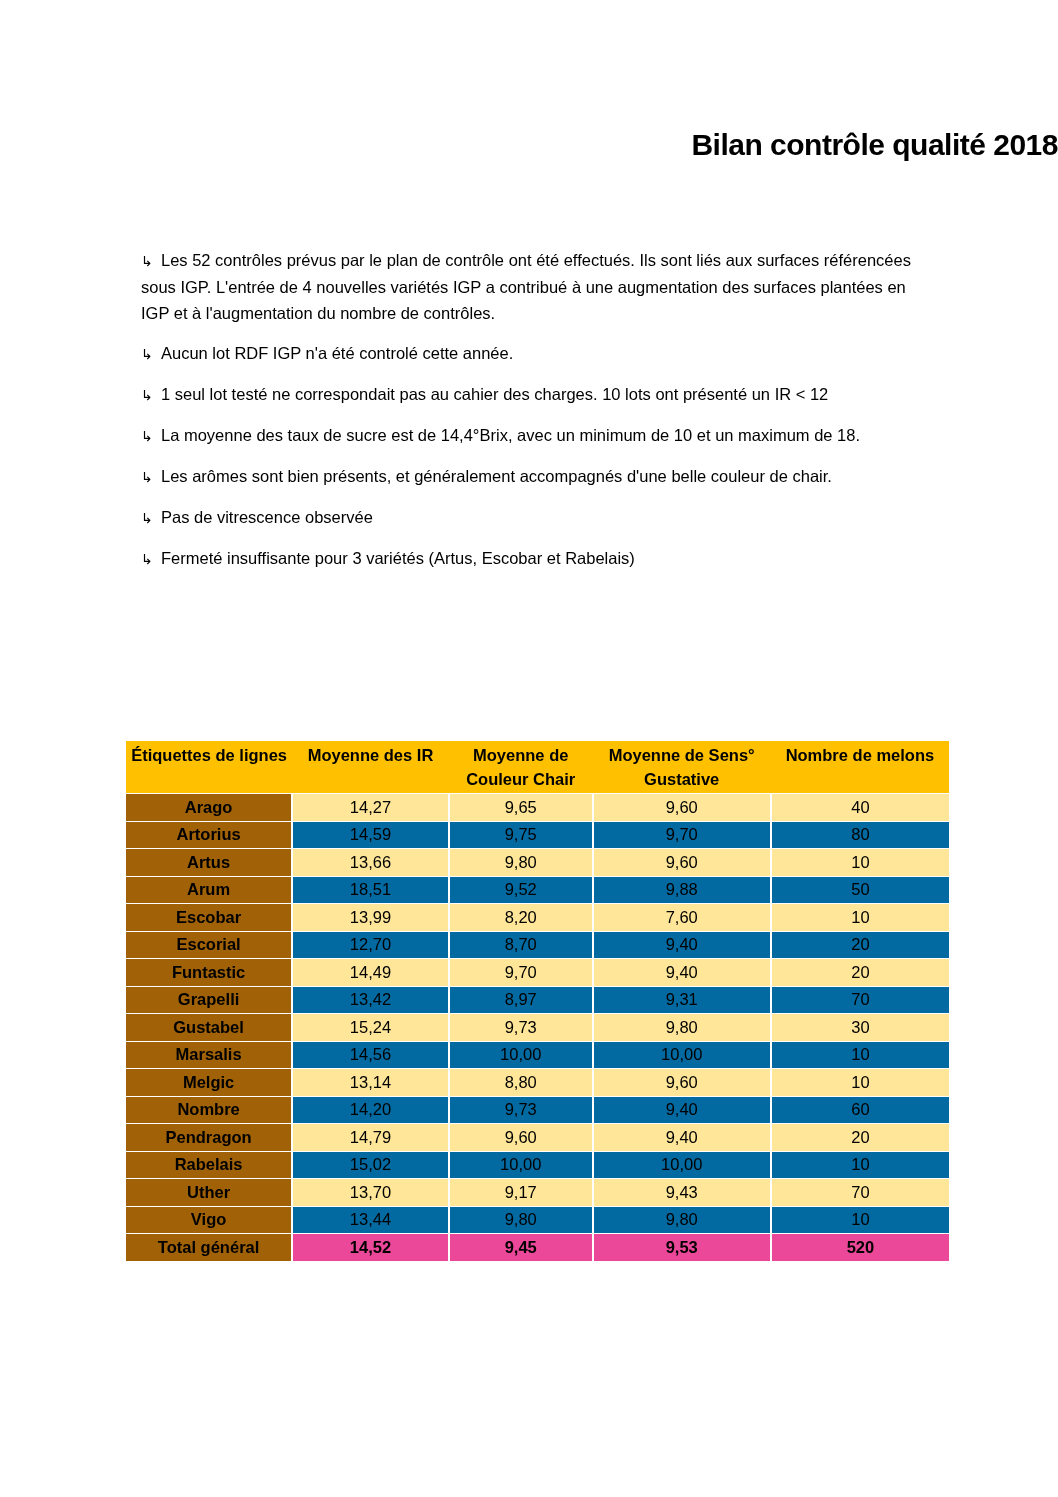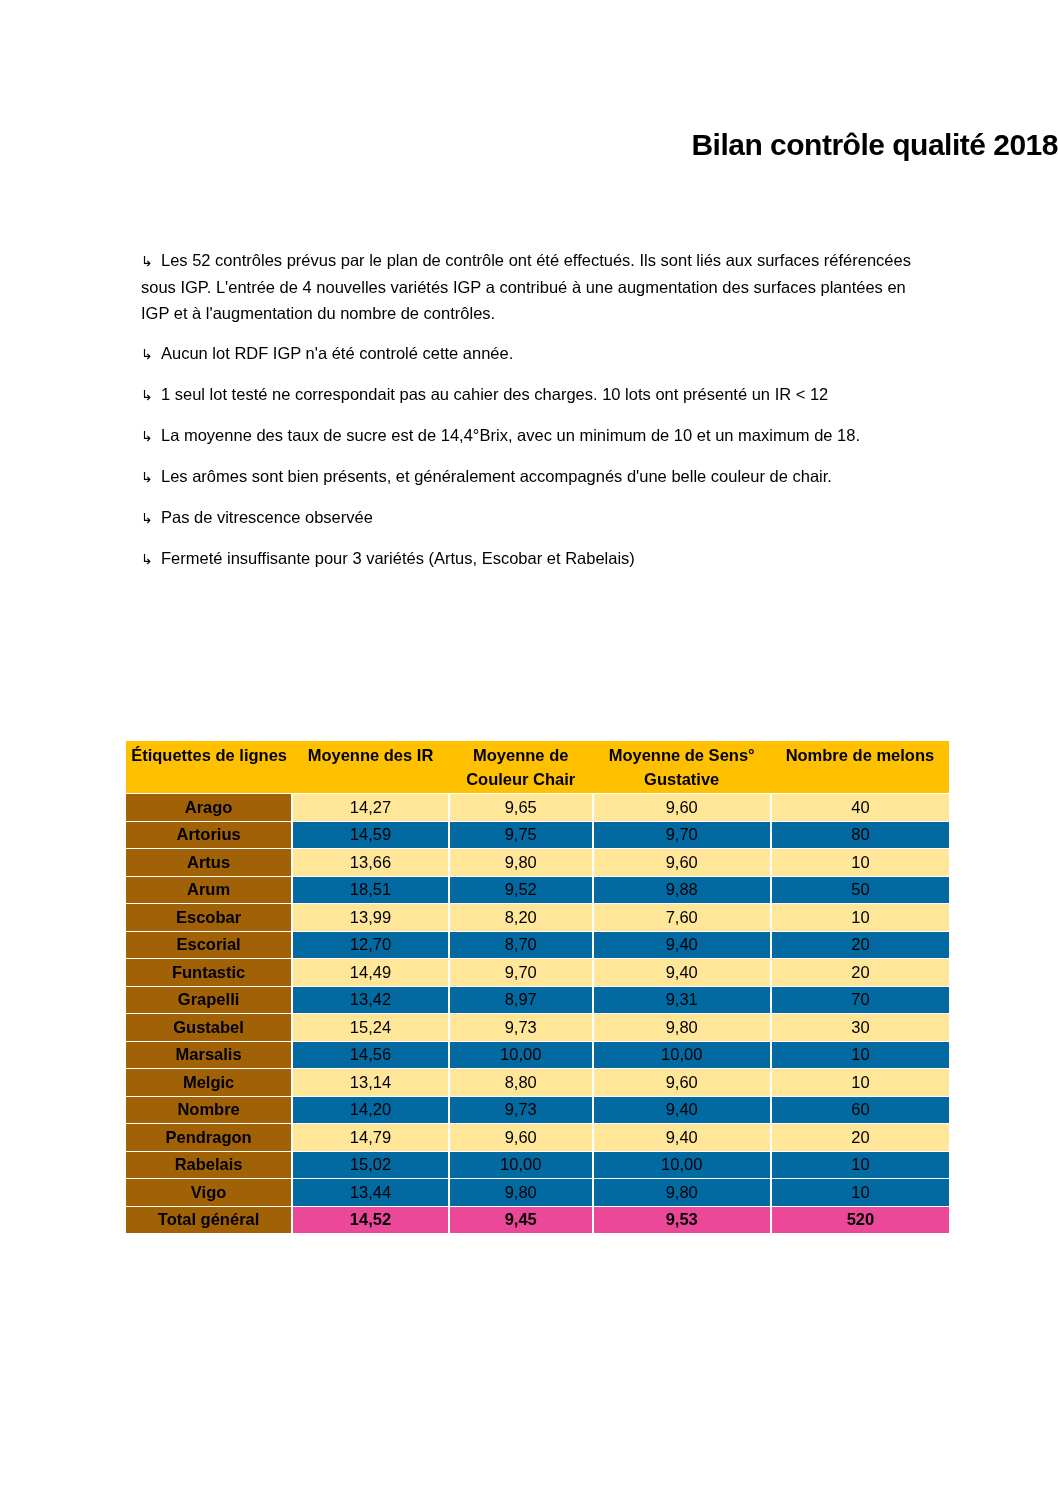--- a/index.html
+++ b/index.html
@@ -134,20 +134,27 @@
         <td class="val">9,40</td>
         <td class="val">20</td>
       </tr>
       <tr class="even">
         <td class="label">Rabelais</td>
         <td class="val">15,02</td>
         <td class="val">10,00</td>
         <td class="val">10,00</td>
         <td class="val">10</td>
       </tr>
+      <tr class="odd">
+        <td class="label">Uther</td>
+        <td class="val">13,70</td>
+        <td class="val">9,17</td>
+        <td class="val">9,43</td>
+        <td class="val">70</td>
+      </tr>
       <tr class="even">
         <td class="label">Vigo</td>
         <td class="val">13,44</td>
         <td class="val">9,80</td>
         <td class="val">9,80</td>
         <td class="val">10</td>
       </tr>
       <tr class="total">
         <td class="label">Total général</td>
         <td class="val">14,52</td>

